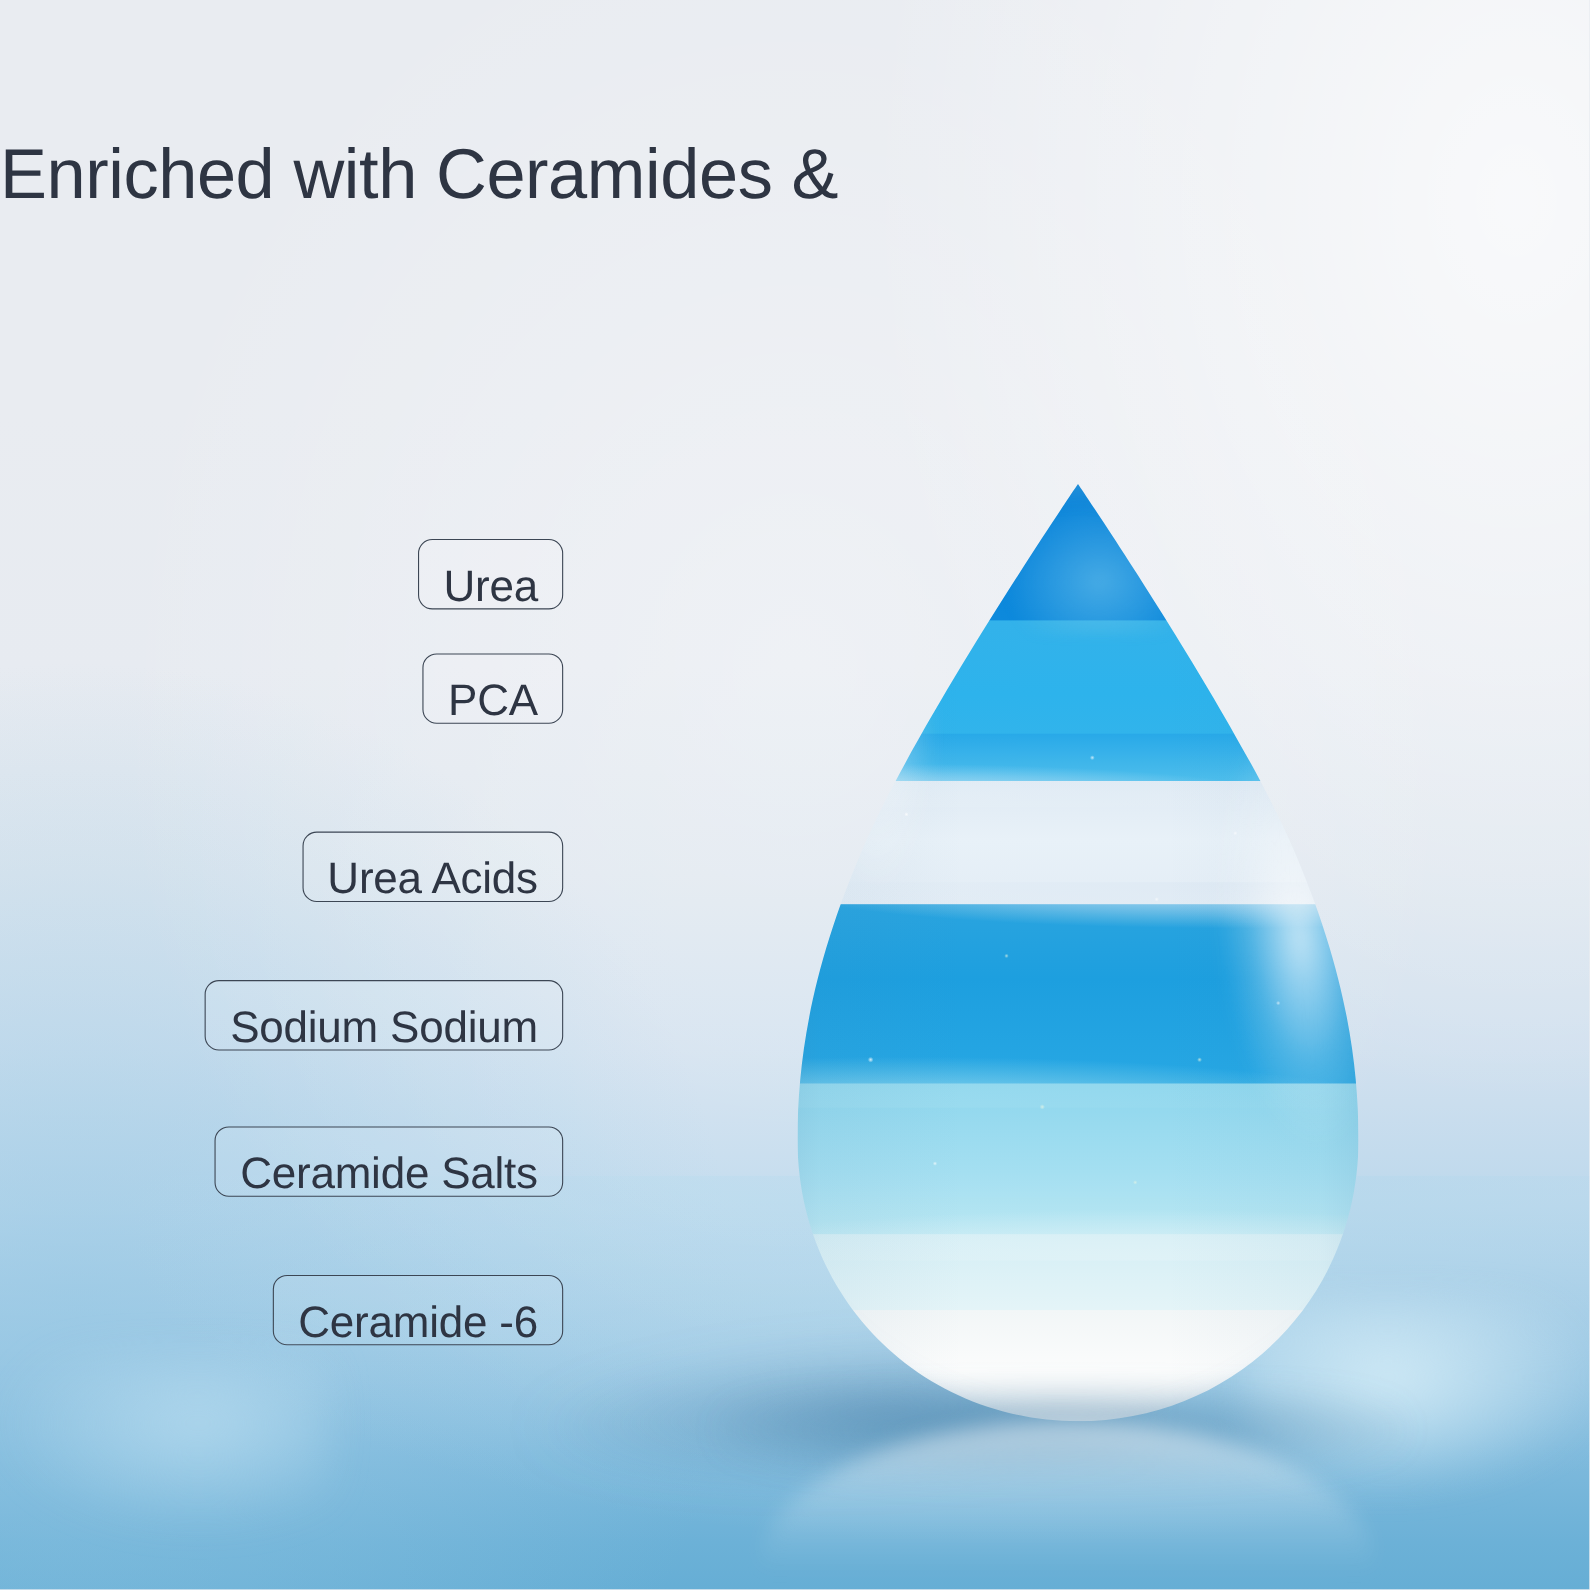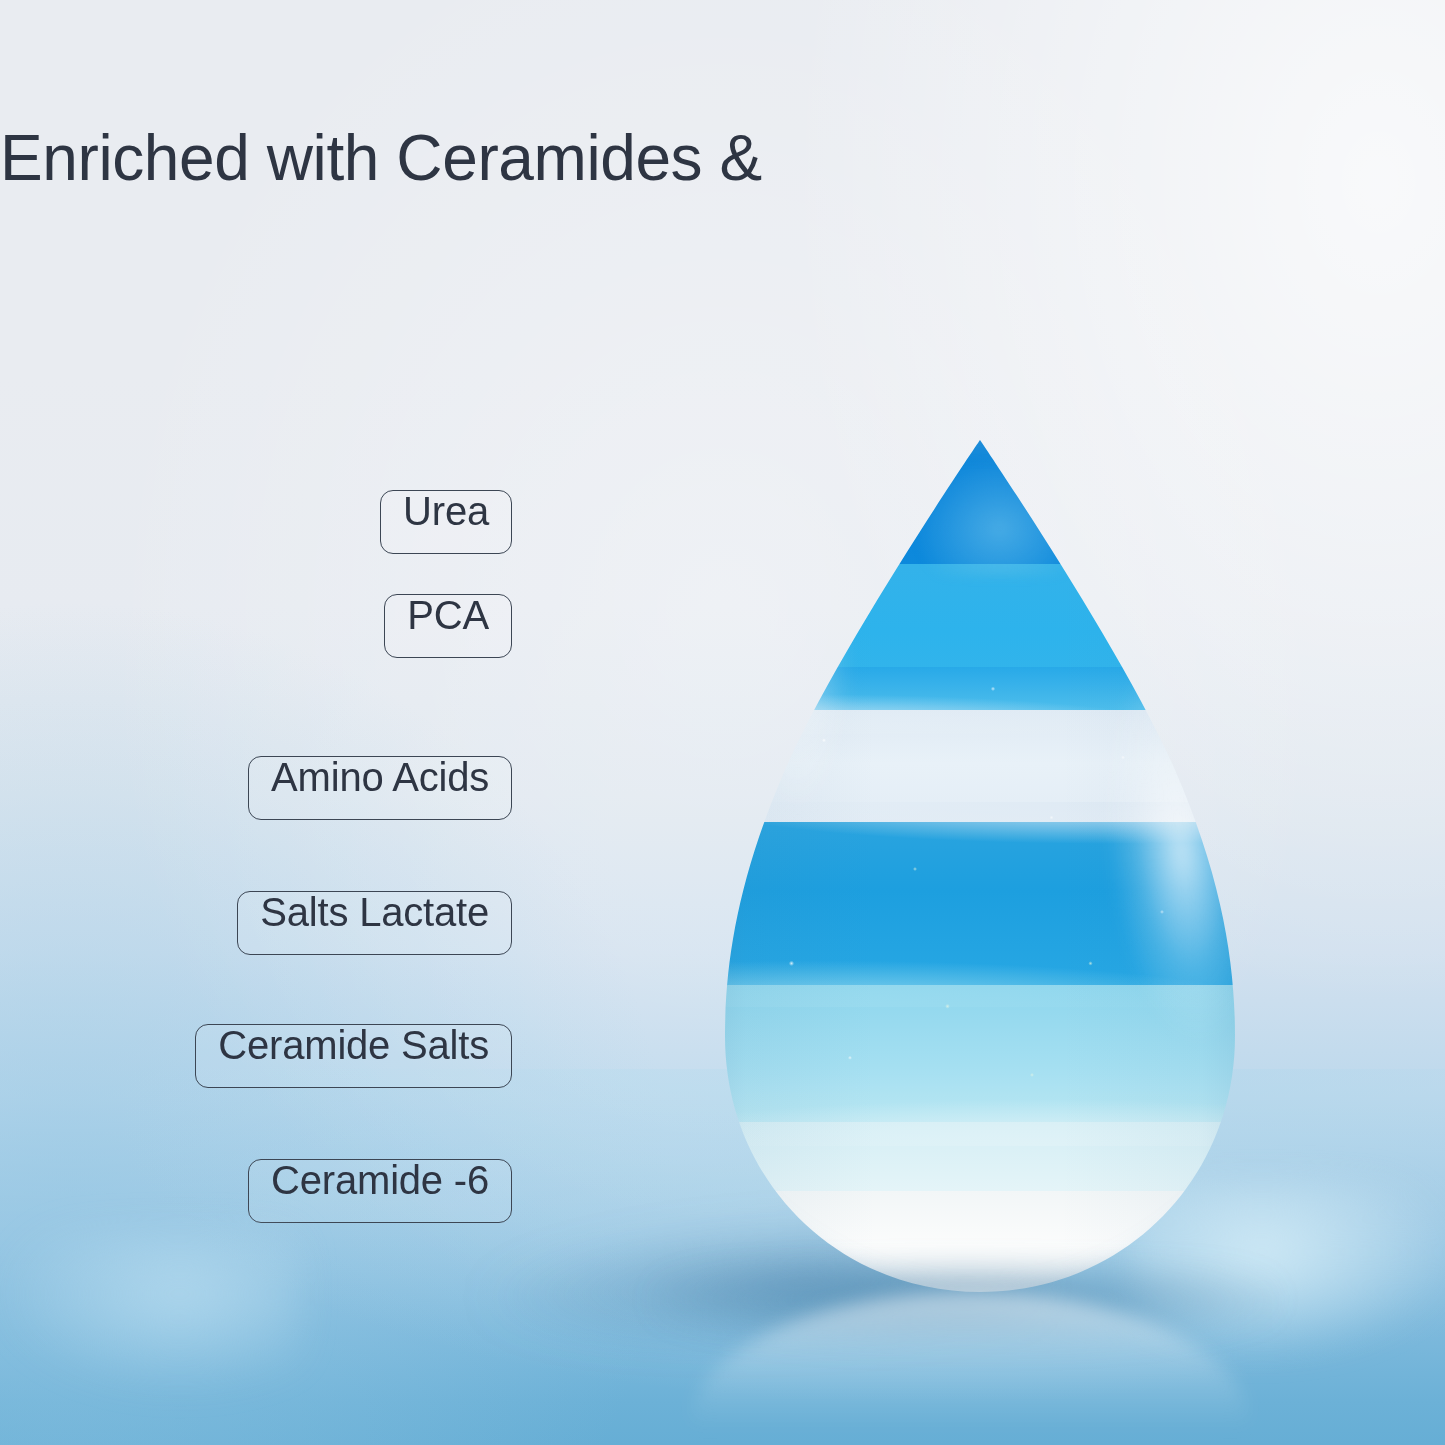--- a/index.html
+++ b/index.html
@@ -53,21 +53,21 @@
   .plus5{font-weight:700;letter-spacing:-1px;}
 
   
   .pill-col{
     position:absolute;left:0;top:0;width:512px;height:1445px;
     pointer-events:none;
   }
   .pill{
     position:absolute;right:0;
     box-sizing:border-box;
-    display:flex;align-items:flex-start;justify-content:center;
+    display:flex;align-items:flex-end;justify-content:center;
     height:64px;
     padding:0 22px;
     border:1.6px solid #3c4654;
     border-radius:13px;
     background:rgba(255,255,255,.10);
     color:#2e3543;
     font-size:40px;
     line-height:1;
     letter-spacing:-.2px;
     white-space:nowrap;
@@ -203,24 +203,24 @@
   </div>
 
   <div class="pill-col">
     <div class="pill" data-idx="0">
         <span>Urea</span>
       </div>
     <div class="pill" data-idx="1">
         <span>PCA</span>
       </div>
     <div class="pill" data-idx="2">
-        <span>Amino Acids</span>
+        <span>Urea Acids</span>
       </div>
     <div class="pill" data-idx="3">
-        <span>Salts Lactate</span>
+        <span>Sodium Sodium</span>
       </div>
     <div class="pill" data-idx="4">
         <span>Ceramide Salts</span>
       </div>
     <div class="pill" data-idx="5">
         <span>Ceramide -6</span>
       </div>
   </div>
 
   <div class="cast-shadow"></div>

